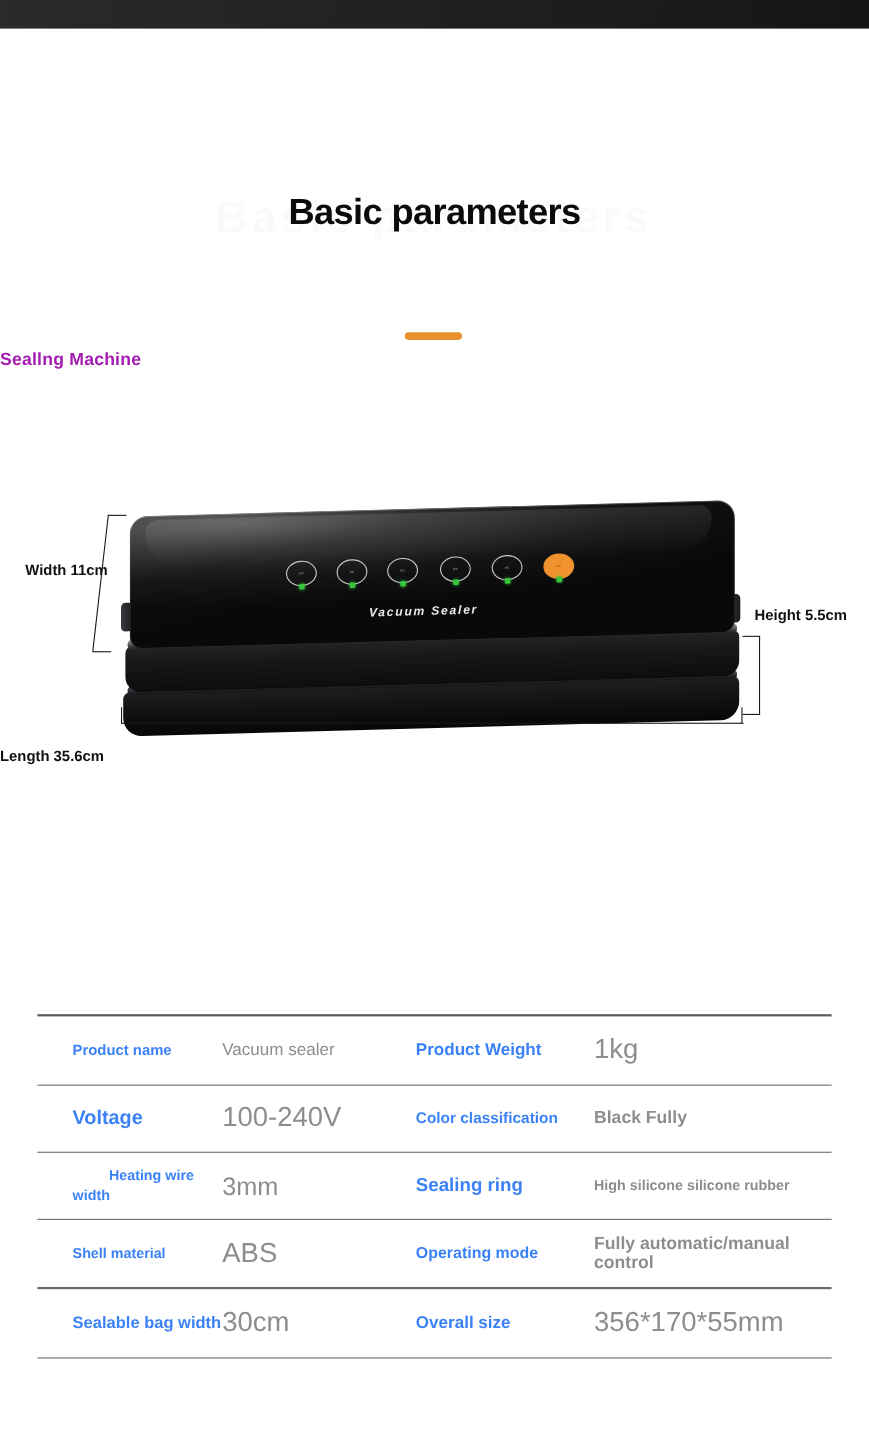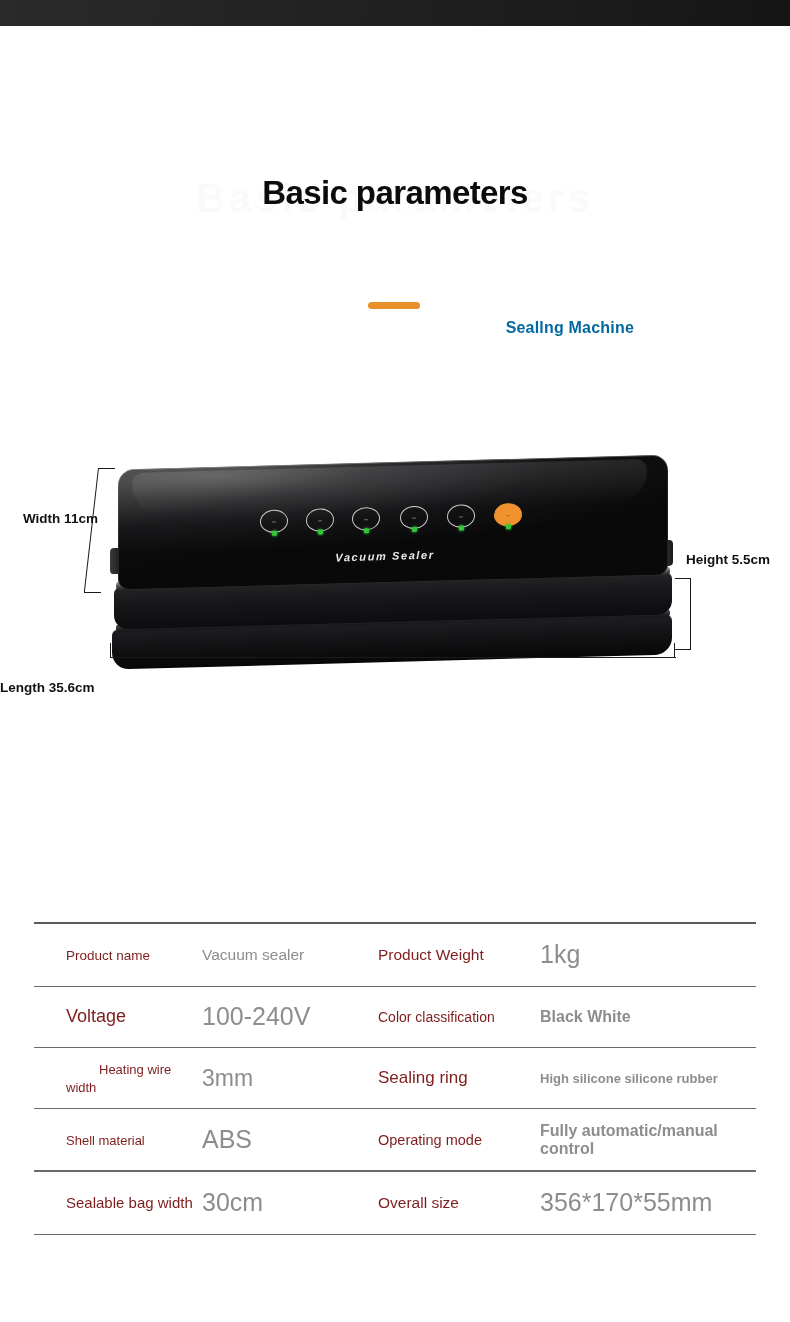--- a/index.html
+++ b/index.html
@@ -28,22 +28,22 @@
   .title-watermark{
     position:absolute;left:0;top:150px;width:790px;text-align:center;
     font-size:40px;font-weight:bold;color:#fafafa;
     letter-spacing:4px;pointer-events:none;
   }
   .divider-bar{
     position:absolute;left:368px;top:276px;width:52px;height:7px;
     background:#e8902b;border-radius:4px;
   }
   .subtitle{
-    position:absolute;left:0;top:293px;width:634px;text-align:right;
-    font-size:16px;font-weight:bold;color:#0369a1;letter-spacing:0.2px;
+    position:absolute;left:0;top:293px;width:634px;text-align:left;
+    font-size:16px;font-weight:bold;color:#a21caf;letter-spacing:0.2px;
   }
 
   
   .product-area{position:absolute;left:0;top:440px;width:790px;height:280px;}
 
   
   .device{position:absolute;left:110px;top:22px;width:565px;height:200px;}
 
   .dev-lid{
     position:absolute;left:8px;top:0px;width:550px;height:120px;
@@ -147,21 +147,21 @@
   .brk-l-line{left:110px;top:657px;width:566px;height:1.4px;}
   .brk-l-a{left:110px;top:643px;width:1.4px;height:15px;}
   .brk-l-b{left:674px;top:643px;width:1.4px;height:15px;}
 
   
   .spec-table{position:absolute;left:34px;top:922px;width:722px;}
   .rule{height:1.6px;background:#5b5b5b;width:100%;}
   .rule.thin{height:1.3px;background:#6a6a6a;}
   .srow{display:flex;align-items:center;box-sizing:border-box;}
 
-  .cell-label{font-weight:normal;color:#7f1d1d;}
+  .cell-label{font-weight:bold;color:#3b82f6;}
   .cell-value{font-weight:bold;color:#8d8d8d;}
 
   .c1{width:168px;padding-left:32px;box-sizing:border-box;}
   .c2{width:176px;box-sizing:border-box;}
   .c3{width:162px;box-sizing:border-box;}
   .c4{width:216px;box-sizing:border-box;}
 
   
   .r1{height:62px;}
   .r1 .cell-label{font-size:13.5px;}
@@ -270,21 +270,21 @@
     <div class="c2"><span class="cell-value">Vacuum sealer</span></div>
     <div class="c3"><span class="cell-label">Product Weight</span></div>
     <div class="c4"><span class="cell-value">1kg</span></div>
   </div>
 
   <div class="rule thin"></div>
   <div class="srow r2">
     <div class="c1"><span class="cell-label">Voltage</span></div>
     <div class="c2"><span class="cell-value">100-240V</span></div>
     <div class="c3"><span class="cell-label">Color classification</span></div>
-    <div class="c4"><span class="cell-value">Black White</span></div>
+    <div class="c4"><span class="cell-value">Black Fully</span></div>
   </div>
 
   <div class="rule thin"></div>
   <div class="srow r3">
     <div class="c1"><span class="cell-label">Heating wire width</span></div>
     <div class="c2"><span class="cell-value">3mm</span></div>
     <div class="c3"><span class="cell-label">Sealing ring</span></div>
     <div class="c4"><span class="cell-value">High silicone silicone rubber</span></div>
   </div>
 

